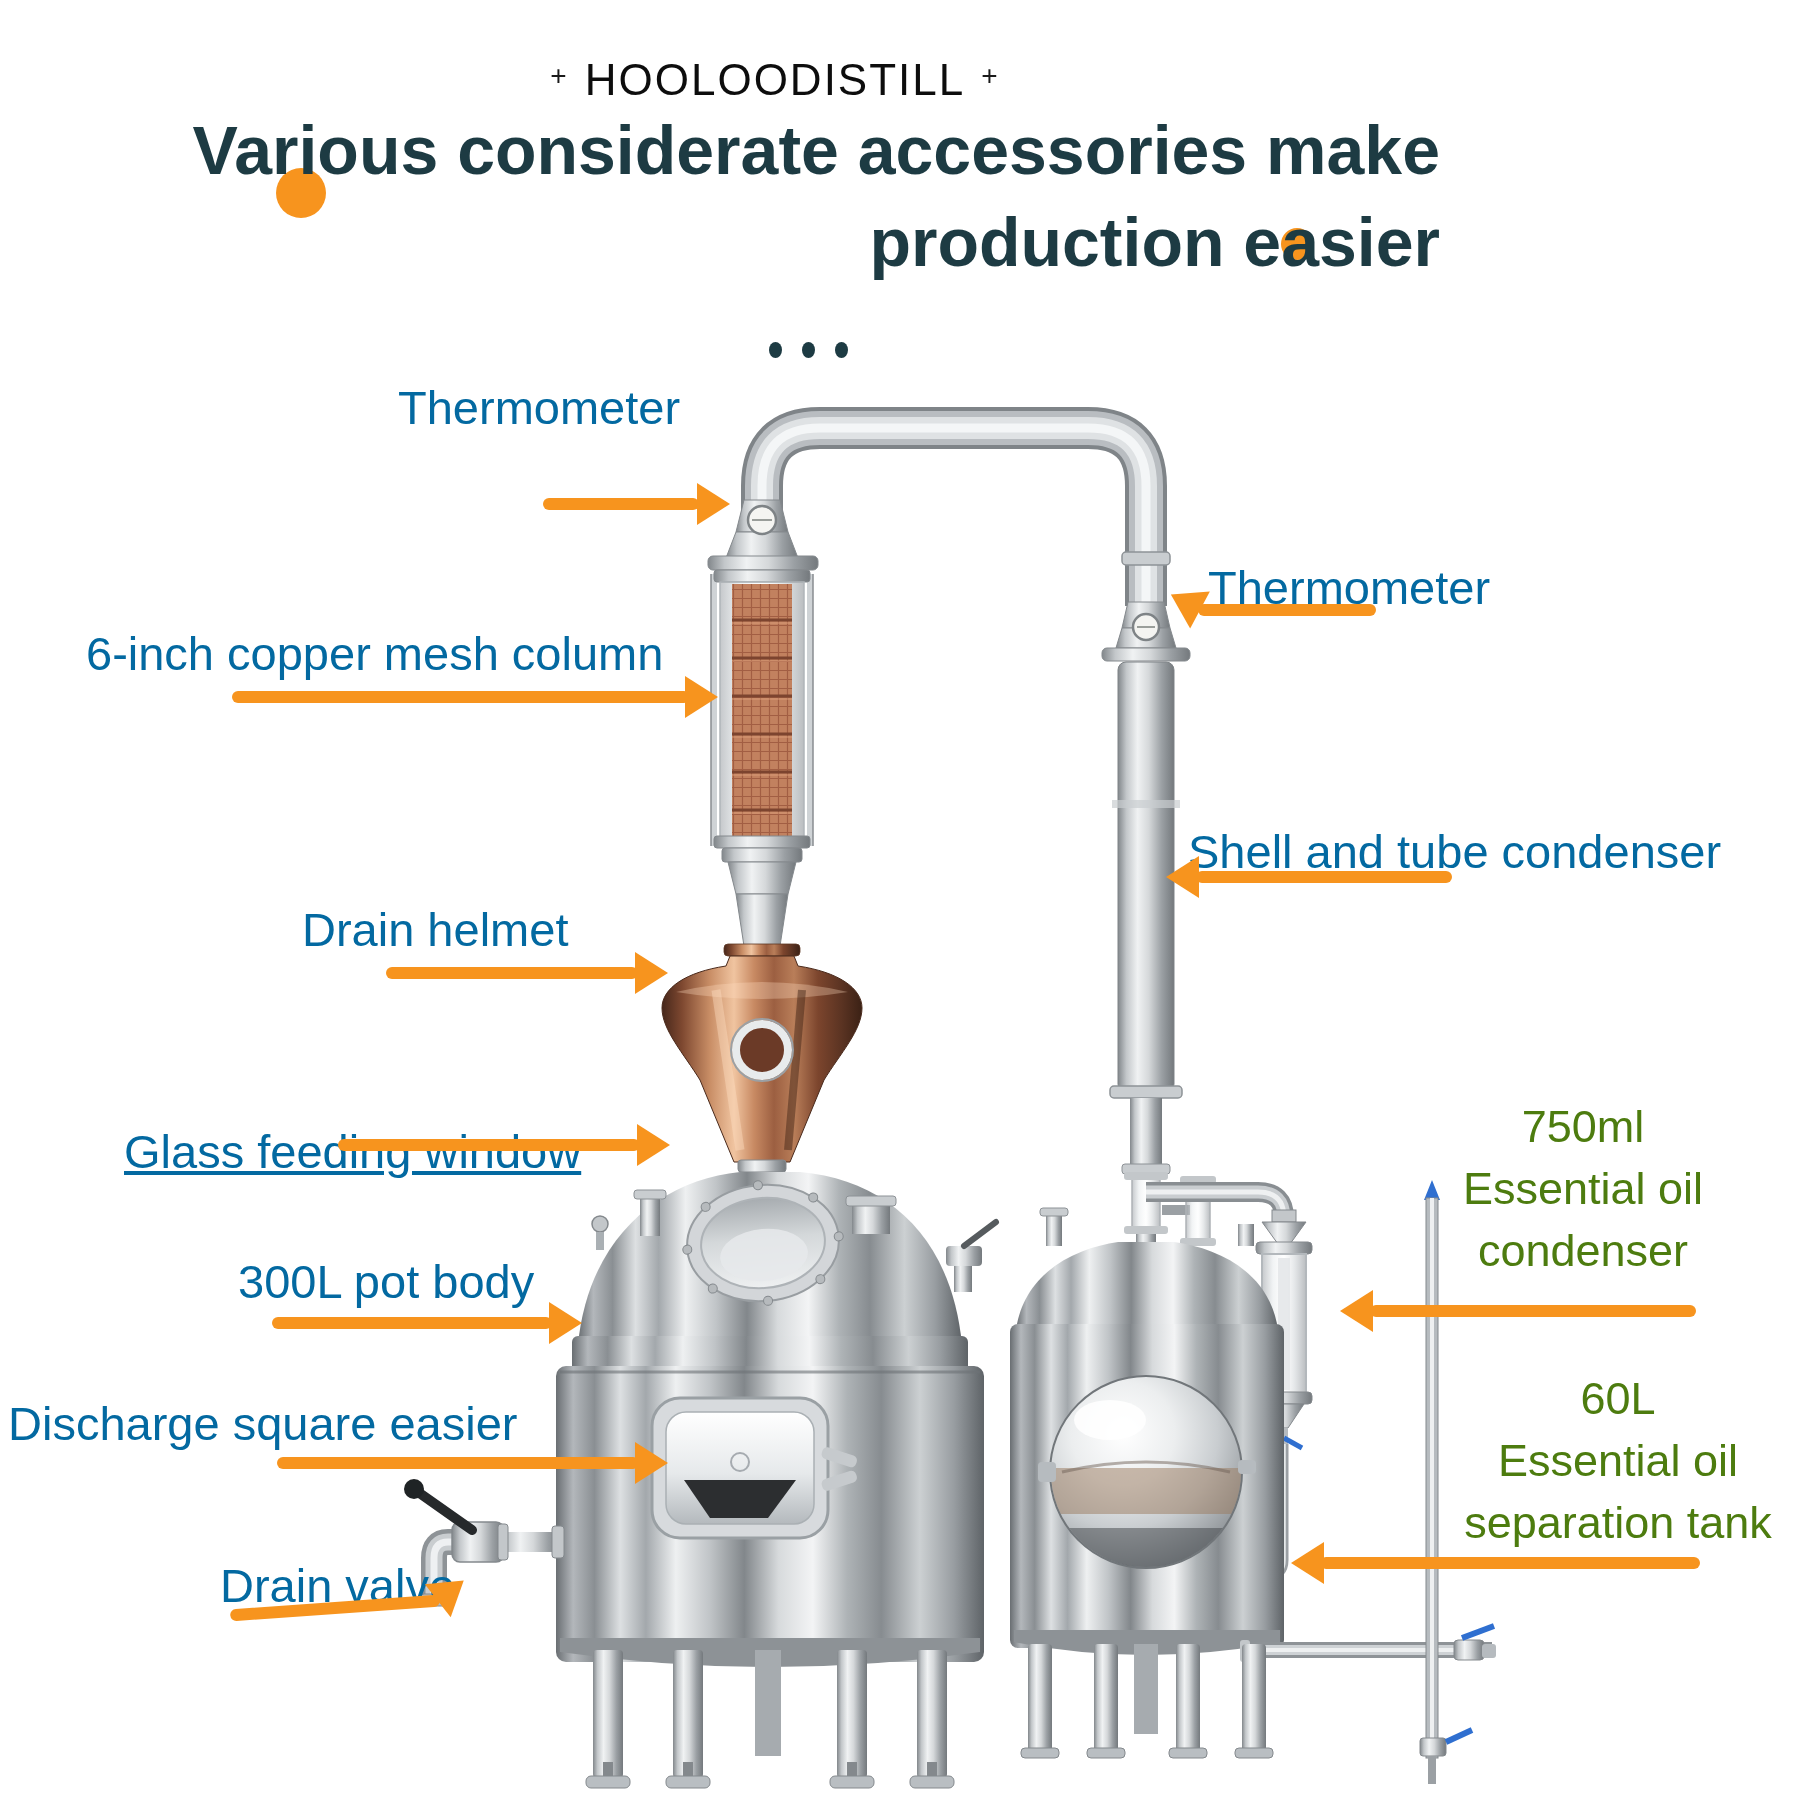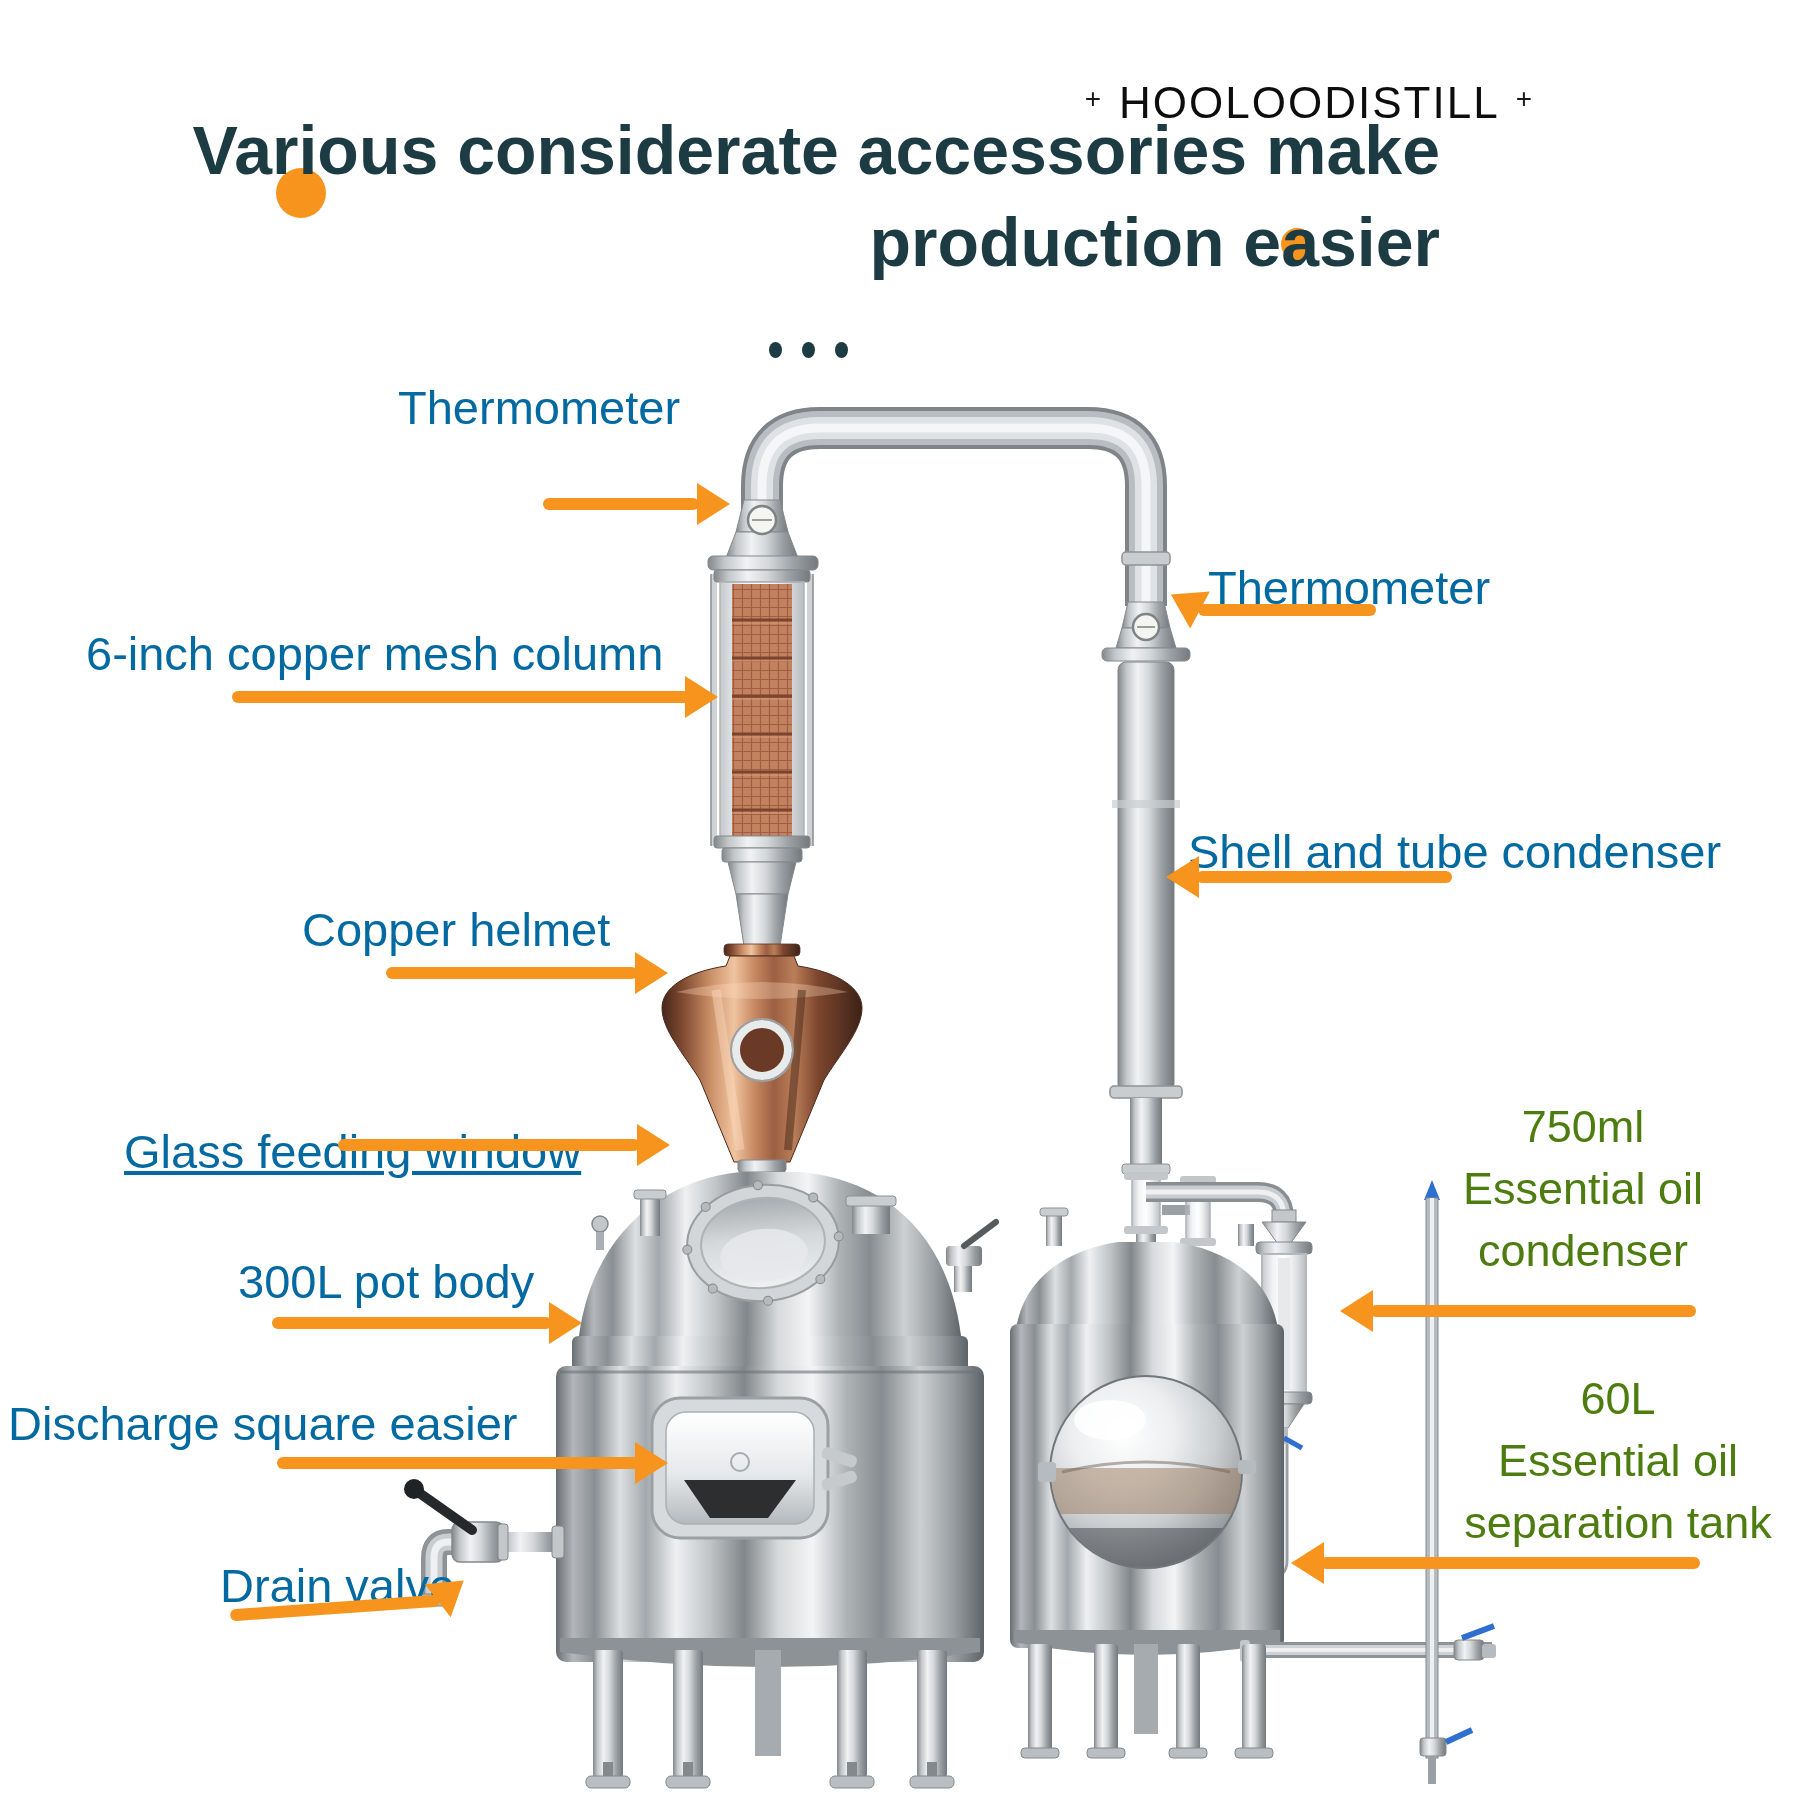--- a/index.html
+++ b/index.html
@@ -3,21 +3,21 @@
 <meta charset="utf-8">
 <style>
   html,body{margin:0;padding:0;}
   body{
     width:1800px;height:1800px;background:#ffffff;position:relative;overflow:hidden;
     font-family:"Liberation Sans", sans-serif;
   }
   svg.stage{position:absolute;left:0;top:0;z-index:1;}
   .deco-dot{position:absolute;border-radius:50%;background:#F7941E;z-index:1;}
   .brand{
-    position:absolute;top:78px;left:0;width:1550px;text-align:right;
+    position:absolute;top:55px;left:0;width:1550px;text-align:center;
     font-size:44px;color:#0d0d0d;letter-spacing:2px;z-index:2;white-space:nowrap;
   }
   .brand .plus{font-size:28px;vertical-align:10px;margin:0 16px;color:#1a1a1a;}
   .title{
     position:absolute;top:104px;left:110px;width:1330px;text-align:right;
     font-weight:bold;font-size:68px;line-height:1.36;color:#1D3B43;z-index:2;
   }
   .title-dots{position:absolute;top:342px;left:0;width:1616px;text-align:center;z-index:2;}
   .title-dots i{display:inline-block;width:13px;height:16px;border-radius:50%;background:#1D3B43;margin:0 10px;}
   .label{position:absolute;font-size:47px;color:#0369a1;white-space:nowrap;z-index:3;}
@@ -348,21 +348,21 @@
 <div class="brand">
   <span class="plus">+</span><span>HOOLOODISTILL</span><span class="plus">+</span>
 </div>
 
 <div class="title">Various considerate accessories make production easier</div>
 
 <div class="title-dots"><i></i><i></i><i></i></div>
 
 <div class="label" style="left:398px;top:380px;">Thermometer</div>
 <div class="label" style="left:86px;top:626px;">6-inch copper mesh column</div>
-<div class="label" style="left:302px;top:902px;">Copper helmet</div>
+<div class="label" style="left:302px;top:902px;">Drain helmet</div>
 <div class="label" style="left:124px;top:1124px;text-decoration:underline;">Glass feeding window</div>
 <div class="label" style="left:238px;top:1254px;text-align:center;">300L pot body</div>
 <div class="label" style="left:8px;top:1396px;">Discharge square easier</div>
 <div class="label" style="left:220px;top:1546px;margin-top:12px;">Drain valve</div>
 <div class="label" style="left:1208px;top:560px;">Thermometer</div>
 <div class="label" style="left:1188px;top:824px;">Shell and tube condenser</div>
 
 <div class="label-block" style="left:1413px;top:1096px;width:340px;">
   <div>750ml</div>
   <div>Essential oil</div>

